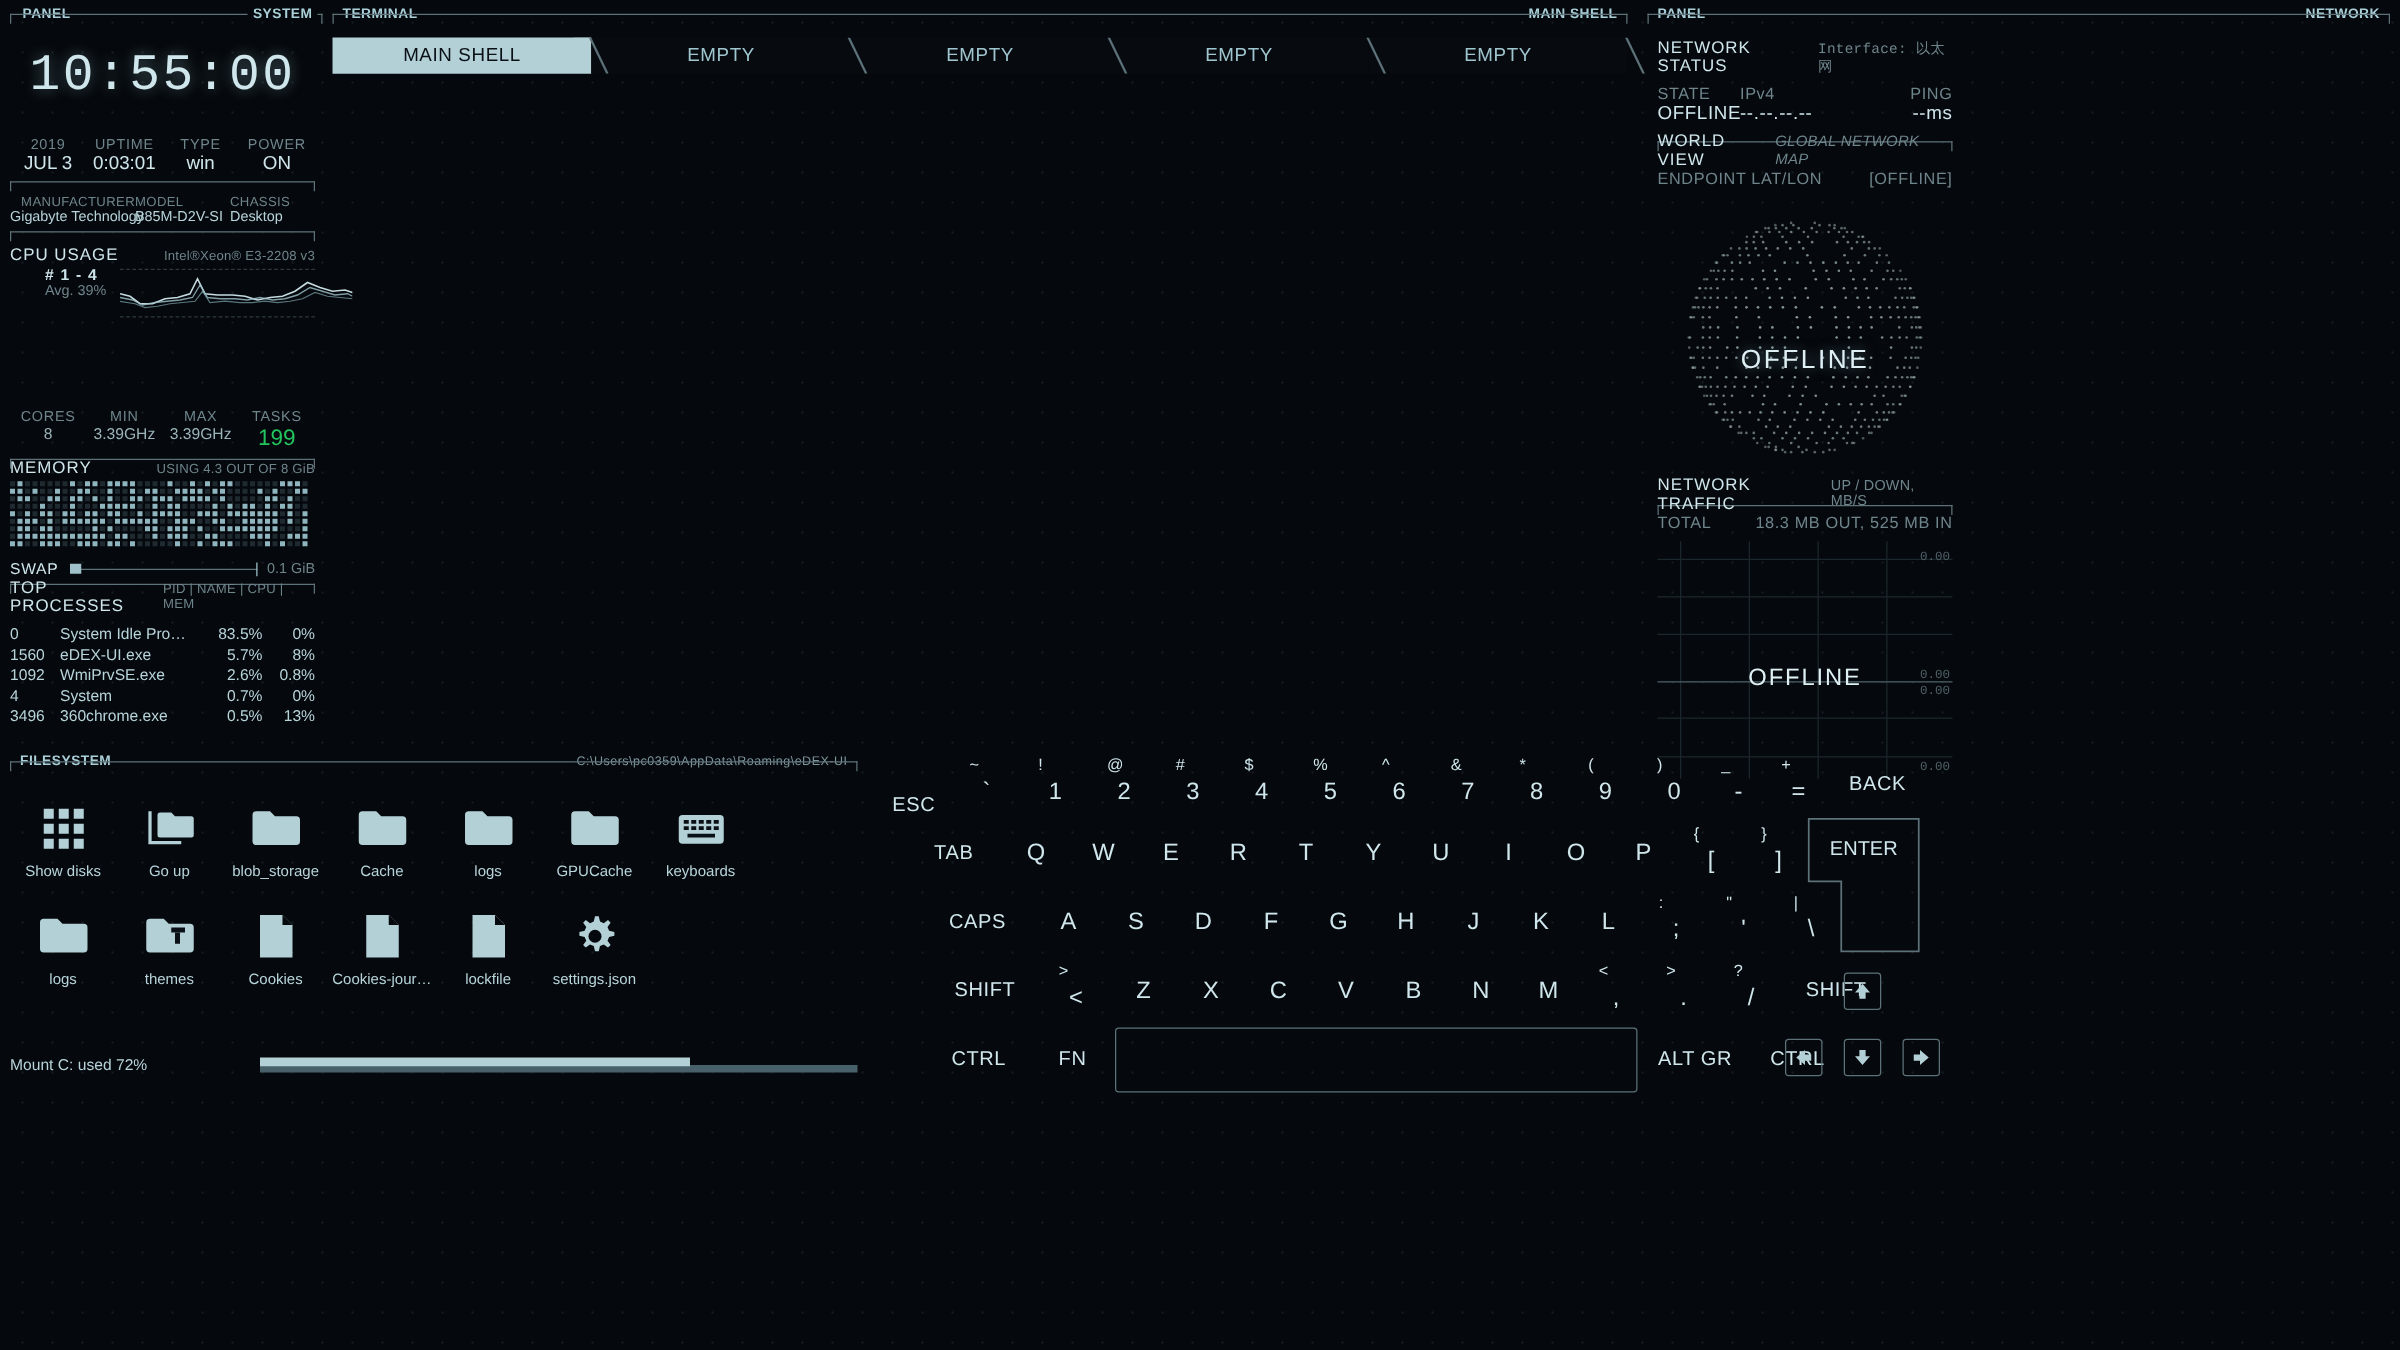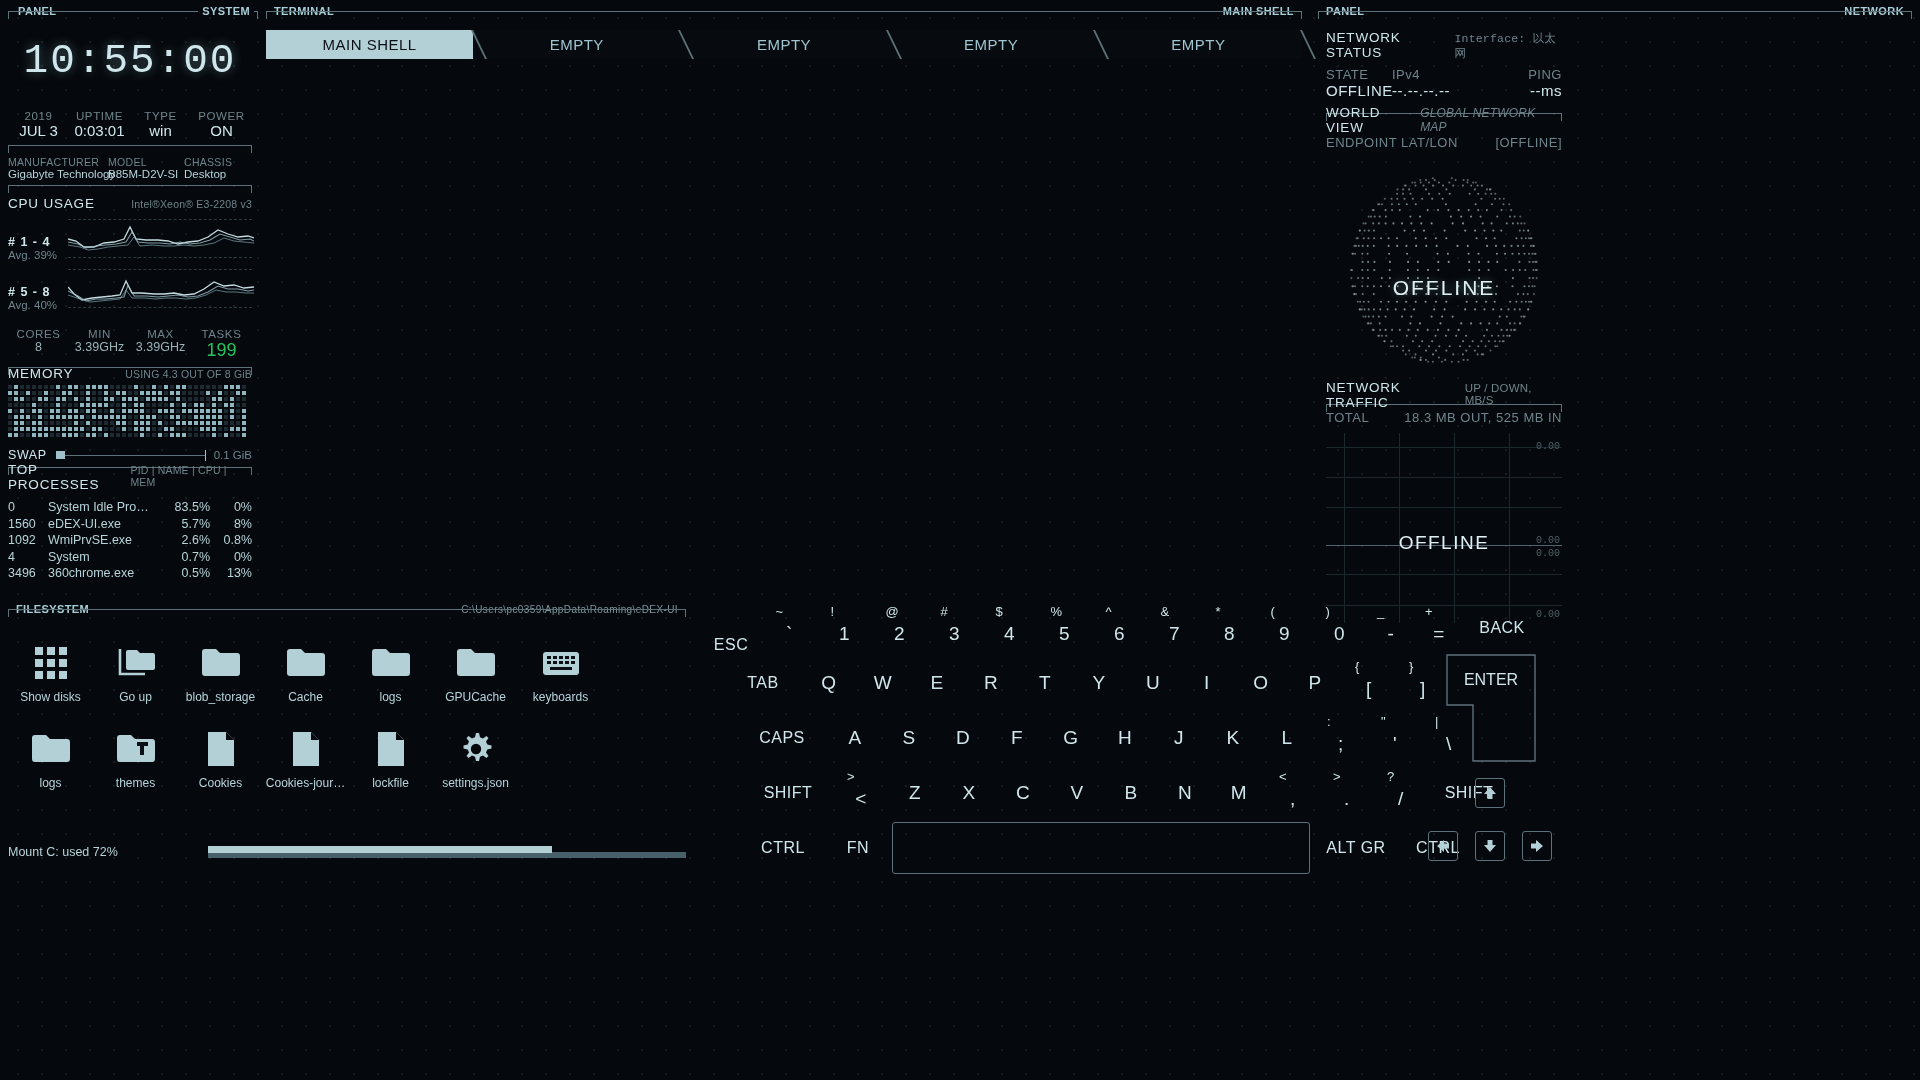--- a/index.html
+++ b/index.html
@@ -56,32 +56,32 @@
     text-shadow: 0 0 12px rgba(160,210,220,.45);
   }
   .kv-row { display: flex; width: 100%; }
   .kv-col { flex: 1; text-align: center; }
   .kv-key { font-size: 11.5px; letter-spacing: .6px; color: #6e858b; white-space: nowrap; }
   .kv-val { font-size: 15px; color: #cfe7ec; white-space: nowrap; }
 
   #sysbox { position: absolute; left: 8px; top: 110px; width: 244px; }
   #hwbox  { position: absolute; left: 8px; top: 156px; width: 244px; }
   .hw-row { display: flex; width: 100%; }
-  .hw-c1 { width: 100px; text-align: left; }
+  .hw-c1 { width: 100px; text-align: right; }
   .hw-c2 { width: 76px; text-align: left; }
   .hw-c3 { width: 68px; text-align: left; }
   .hw-key { font-size: 10.5px; color: #6e858b; letter-spacing: .3px; white-space: nowrap; }
   .hw-val { font-size: 11.5px; color: #b6d4da; white-space: nowrap; }
 
   #cpubox { position: absolute; left: 8px; top: 196px; width: 244px; }
   .panel-title { font-size: 13.5px; letter-spacing: .8px; color: #cfe7ec; }
   .panel-sub   { font-size: 10.5px; color: #6e858b; letter-spacing: .2px; }
   .titlerow { display: flex; align-items: baseline; justify-content: space-between; }
 
-  .cpu-group { display: flex; align-items: flex-end; height: 48px; margin-top: 2px; }
+  .cpu-group { display: flex; align-items: flex-start; height: 48px; margin-top: 2px; margin-left: 28px; }
   .cpu-label { width: 60px; }
   .cpu-label .l1 { font-size: 12.5px; color: #cfe7ec; letter-spacing: 1px; font-weight: bold; }
   .cpu-label .l2 { font-size: 11.5px; color: #6e858b; }
   .cpu-graph { flex: 1; height: 44px; position: relative; }
   .cpu-graph .dash {
     position: absolute; left: 0; right: 0; height: 0;
     border-top: 1px dashed #2c3a40;
   }
 
   #coresbox { position: absolute; left: 8px; top: 328px; width: 244px; }
@@ -287,35 +287,20 @@
         <div class="dash" style="top:2px;"></div>
         <div class="dash" style="top:40px;"></div>
         <svg width="186" height="44" viewBox="0 0 186 44" style="position:absolute;left:0;top:0;">
           <polyline points="0,22 8,24 16,30 26,30 36,26 46,25 56,22 62,10 68,22 78,23 90,23 100,24 110,27 120,25 130,24 140,20 150,13 160,17 170,20 180,19 186,21" fill="none" stroke="#cfe7ec" stroke-width="1.3" opacity="0.95"></polyline>
           <polyline points="0,25 10,27 18,31 28,29 38,28 48,27 58,25 64,15 70,25 80,26 92,26 102,27 112,25 122,27 132,26 142,23 152,17 162,20 172,23 182,22 186,24" fill="none" stroke="#9fc2ca" stroke-width="1.1" opacity="0.8"></polyline>
           <polyline points="0,28 12,30 20,33 30,32 40,30 50,29 60,28 66,20 72,29 84,28 96,29 106,29 116,28 126,29 136,28 146,26 156,21 166,24 176,25 186,26" fill="none" stroke="#7fa5ae" stroke-width="1" opacity="0.7"></polyline>
         </svg>
       </div>
     </div>
 
-    <div class="cpu-group">
-      <div class="cpu-label">
-        <div class="l1"># 5 - 8</div>
-        <div class="l2">Avg. 40%</div>
-      </div>
-      <div class="cpu-graph">
-        <div class="dash" style="top:2px;"></div>
-        <div class="dash" style="top:40px;"></div>
-        <svg width="186" height="44" viewBox="0 0 186 44" style="position:absolute;left:0;top:0;">
-          <polyline points="0,20 6,27 14,33 24,31 34,30 44,29 52,28 58,14 64,26 74,26 86,27 96,27 106,26 116,28 126,27 136,22 146,15 156,19 166,18 176,21 186,20" fill="none" stroke="#cfe7ec" stroke-width="1.3" opacity="0.95"></polyline>
-          <polyline points="0,24 10,29 18,34 28,32 38,32 48,31 56,30 60,18 66,29 78,29 90,30 100,29 110,28 120,30 130,29 140,25 150,19 160,22 170,22 180,24 186,23" fill="none" stroke="#9fc2ca" stroke-width="1.1" opacity="0.8"></polyline>
-          <polyline points="0,28 12,32 22,35 32,34 42,33 52,32 58,23 64,31 76,31 88,32 98,31 108,31 118,32 128,31 138,28 148,23 158,25 168,25 178,26 186,26" fill="none" stroke="#7fa5ae" stroke-width="1" opacity="0.7"></polyline>
-        </svg>
-      </div>
-    </div>
   </div>
 
   <div id="coresbox">
     <div class="kv-row">
       <div class="kv-col">
           <div class="kv-key">CORES</div>
         </div>
       <div class="kv-col">
           <div class="kv-key">MIN</div>
         </div>

